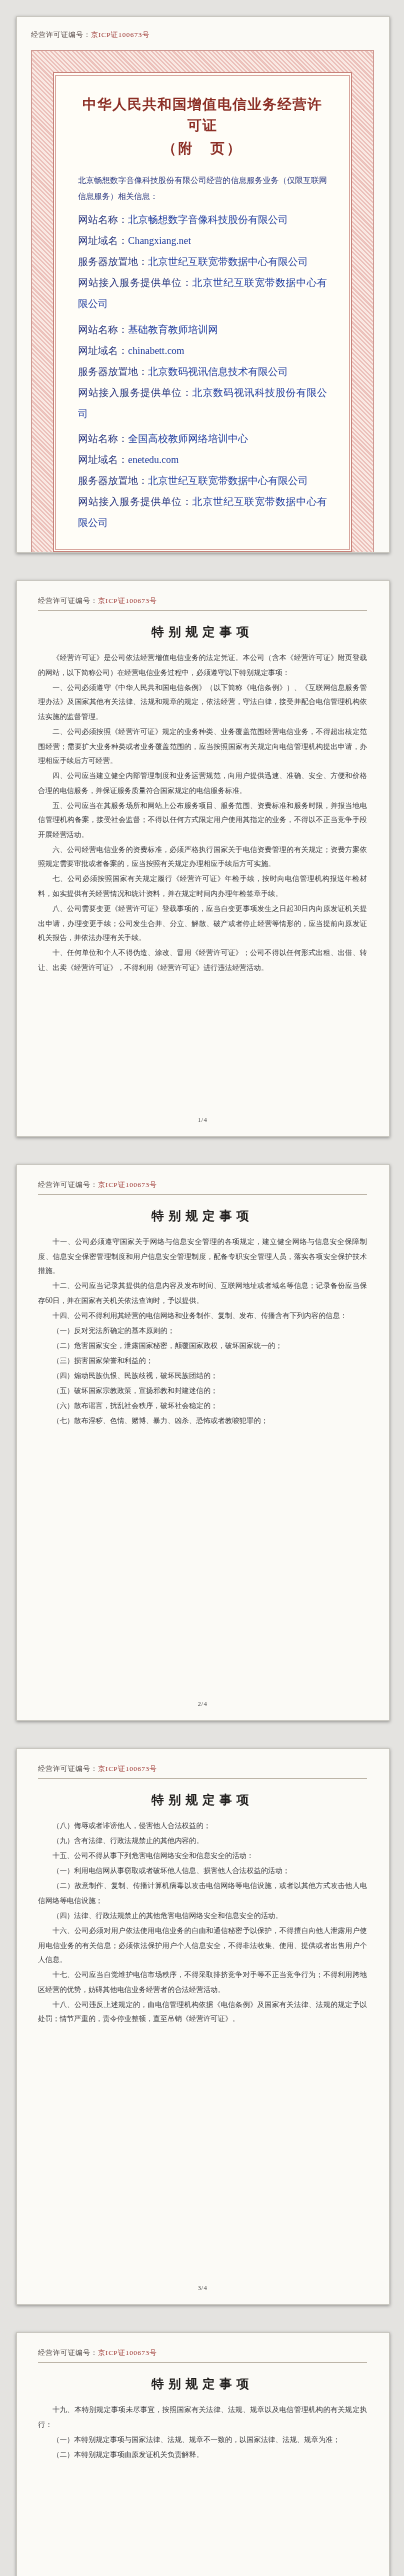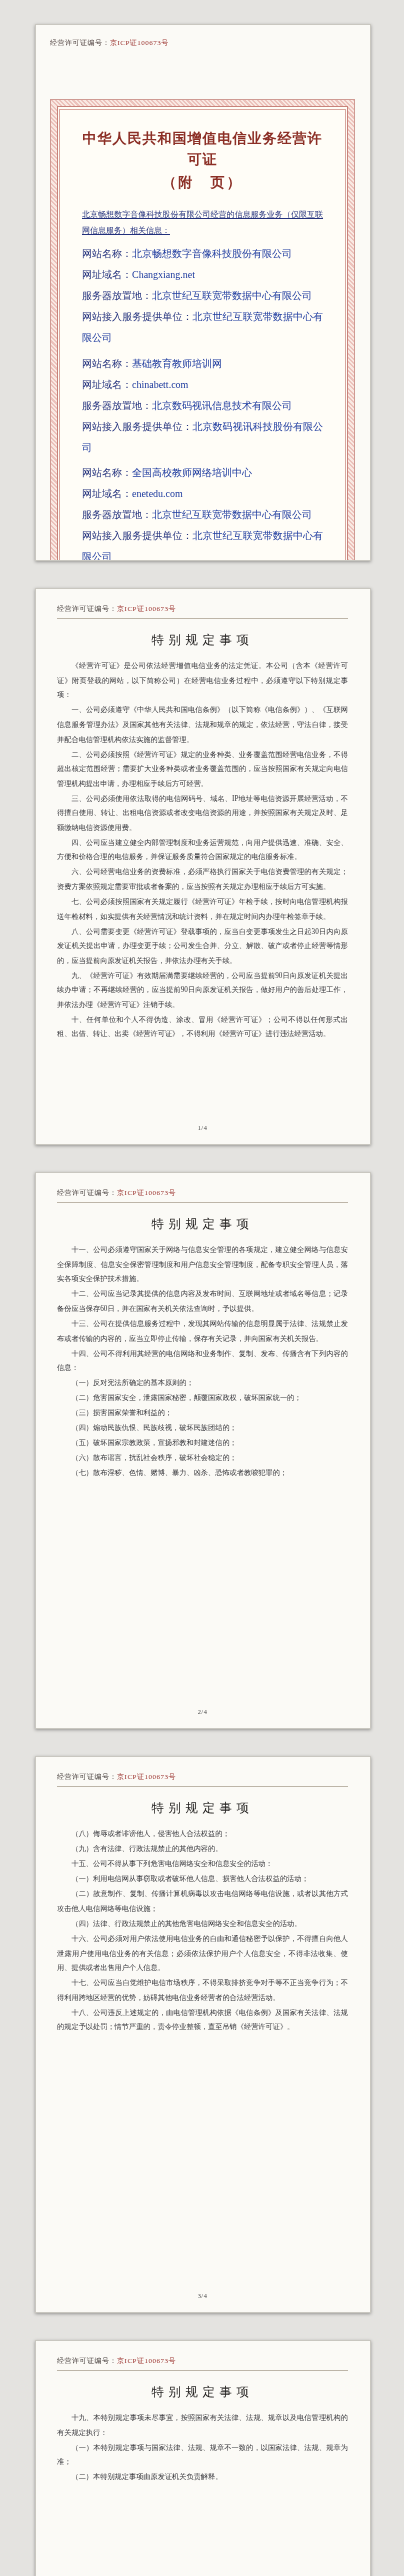--- a/index.html
+++ b/index.html
@@ -7,27 +7,26 @@
   body {
     width: 405px;
     margin: 0 auto;
     font-family: "Liberation Serif", "DejaVu Serif", serif;
     color: #2f2f33;
   }
   .doc { padding: 15.5px 0 13px; }
 
   .page {
     position: relative;
-    width: 336px;
-    margin: 8px auto 27px;
+    width: 374px;
+    margin: 0 auto 27px;
     background: #fbfaf6;
     border: 0.5px solid #c9c7c0;
     box-shadow: 0 1px 3.1px rgba(0,0,0,0.35);
     overflow: hidden;
-    gap: 41px;
   }
   .page:last-child { margin-bottom: 0; }
 
   
   .cert-page {
     height: 537px;
     padding: 13.4px 14.4px 13.4px;
     display: flex;
     flex-direction: column;
   }
@@ -36,21 +35,21 @@
     color: #4a3c3a;
     letter-spacing: 0.5px;
   }
   .lic-no .num { color: #9c3430; }
 
   .cert-frame {
     flex: 1;
     margin-top: 10.3px;
     border: 0.5px solid #cf9a93;
     background: repeating-linear-gradient(45deg, #ecc2bc 0 1.5px, #f9e8e2 1.5px 3.1px);
-    padding: 6px;
+    padding: 21px;
   }
   .cert-frame-line {
     height: 100%;
     border: 1px solid #c8837b;
     background: #fffdf7;
     padding: 1.5px;
   }
   .cert-inner {
     height: 100%;
     border: 0.5px solid #d8a69e;
@@ -71,21 +70,20 @@
     color: #8c2f26;
     letter-spacing: 2.1px;
     margin-top: 4.1px;
   }
   .cert-intro {
     margin-top: 15.5px;
     font-size: 8px;
     line-height: 1.95;
     color: #22307c;
     text-align: justify;
-    text-decoration: underline;
   }
   .cert-entries { margin-top: 3.1px; }
   .cert-line {
     font-size: 10px;
     line-height: 2.1;
     color: #22307c;
     text-align: justify;
   }
   .cert-line.group-start { margin-top: 4.6px; }
   .cert-label { color: #22307c; }
@@ -101,21 +99,21 @@
     font-size: 7px;
     color: #423a38;
     letter-spacing: 0.5px;
     padding-bottom: 3.6px;
     border-bottom: 0.5px solid #bdb5a8;
   }
   .prov-head .num { color: #9c3430; }
   .prov-title {
     text-align: center;
     font-size: 12.4px;
-    font-weight: normal;
+    font-weight: bold;
     letter-spacing: 4.6px;
     color: #211f1e;
     margin: 13.4px 0 10.3px;
   }
   .prov-body { }
   .prov-para {
     font-size: 7.2px;
     line-height: 2.02;
     text-align: justify;
     text-indent: 2em;
@@ -169,40 +167,38 @@
 
   <section class="page prov-page">
     <div class="prov-head">
       <span>经营许可证编号：</span><span class="num">京ICP证100673号</span>
     </div>
     <h2 class="prov-title">特别规定事项</h2>
     <div class="prov-body">
         <p class="prov-para">《经营许可证》是公司依法经营增值电信业务的法定凭证。本公司（含本《经营许可证》附页登载的网站，以下简称公司）在经营电信业务过程中，必须遵守以下特别规定事项：</p>
         <p class="prov-para">一、公司必须遵守《中华人民共和国电信条例》（以下简称《电信条例》）、《互联网信息服务管理办法》及国家其他有关法律、法规和规章的规定，依法经营，守法自律，接受并配合电信管理机构依法实施的监督管理。</p>
         <p class="prov-para">二、公司必须按照《经营许可证》规定的业务种类、业务覆盖范围经营电信业务，不得超出核定范围经营；需要扩大业务种类或者业务覆盖范围的，应当按照国家有关规定向电信管理机构提出申请，办理相应手续后方可经营。</p>
-        <p class="prov-para">三、公司必须使用依法取得的电信网码号、域名、IP地址等电信资源开展经营活动，不得擅自使用、转让、出租电信资源或者改变电信资源的用途，并按照国家有关规定及时、足额缴纳电信资源使用费。</p>
         <p class="prov-para">四、公司应当建立健全内部管理制度和业务运营规范，向用户提供迅速、准确、安全、方便和价格合理的电信服务，并保证服务质量符合国家规定的电信服务标准。</p>
+        <p class="prov-para">五、公司应当在其服务场所和网站上公布服务项目、服务范围、资费标准和服务时限，并报当地电信管理机构备案，接受社会监督；不得以任何方式限定用户使用其指定的业务，不得以不正当竞争手段开展经营活动。</p>
         <p class="prov-para">六、公司经营电信业务的资费标准，必须严格执行国家关于电信资费管理的有关规定；资费方案依照规定需要审批或者备案的，应当按照有关规定办理相应手续后方可实施。</p>
         <p class="prov-para">七、公司必须按照国家有关规定履行《经营许可证》年检手续，按时向电信管理机构报送年检材料，如实提供有关经营情况和统计资料，并在规定时间内办理年检签章手续。</p>
         <p class="prov-para">八、公司需要变更《经营许可证》登载事项的，应当自变更事项发生之日起30日内向原发证机关提出申请，办理变更手续；公司发生合并、分立、解散、破产或者停止经营等情形的，应当提前向原发证机关报告，并依法办理有关手续。</p>
-        <p class="prov-para">九、《经营许可证》有效期届满需要继续经营的，公司应当提前90日向原发证机关提出续办申请；不再继续经营的，应当提前90日向原发证机关报告，做好用户的善后处理工作，并依法办理《经营许可证》注销手续。</p>
         <p class="prov-para">十、任何单位和个人不得伪造、涂改、冒用《经营许可证》；公司不得以任何形式出租、出借、转让、出卖《经营许可证》，不得利用《经营许可证》进行违法经营活动。</p>
       </div>
     <div class="page-no">1/4</div>
   </section>
 
   <section class="page prov-page">
     <div class="prov-head">
       <span>经营许可证编号：</span><span class="num">京ICP证100673号</span>
     </div>
     <h2 class="prov-title">特别规定事项</h2>
     <div class="prov-body">
         <p class="prov-para">十一、公司必须遵守国家关于网络与信息安全管理的各项规定，建立健全网络与信息安全保障制度、信息安全保密管理制度和用户信息安全管理制度，配备专职安全管理人员，落实各项安全保护技术措施。</p>
         <p class="prov-para">十二、公司应当记录其提供的信息内容及发布时间、互联网地址或者域名等信息；记录备份应当保存60日，并在国家有关机关依法查询时，予以提供。</p>
-        <p class="prov-para">十三、公司在提供信息服务过程中，发现其网站传输的信息明显属于法律、法规禁止发布或者传输的内容的，应当立即停止传输，保存有关记录，并向国家有关机关报告。</p>
         <p class="prov-para">十四、公司不得利用其经营的电信网络和业务制作、复制、发布、传播含有下列内容的信息：</p>
         <p class="prov-para sub">（一）反对宪法所确定的基本原则的；</p>
         <p class="prov-para sub">（二）危害国家安全，泄露国家秘密，颠覆国家政权，破坏国家统一的；</p>
         <p class="prov-para sub">（三）损害国家荣誉和利益的；</p>
         <p class="prov-para sub">（四）煽动民族仇恨、民族歧视，破坏民族团结的；</p>
         <p class="prov-para sub">（五）破坏国家宗教政策，宣扬邪教和封建迷信的；</p>
         <p class="prov-para sub">（六）散布谣言，扰乱社会秩序，破坏社会稳定的；</p>
         <p class="prov-para sub">（七）散布淫秽、色情、赌博、暴力、凶杀、恐怖或者教唆犯罪的；</p>
       </div>
     <div class="page-no">2/4</div>

